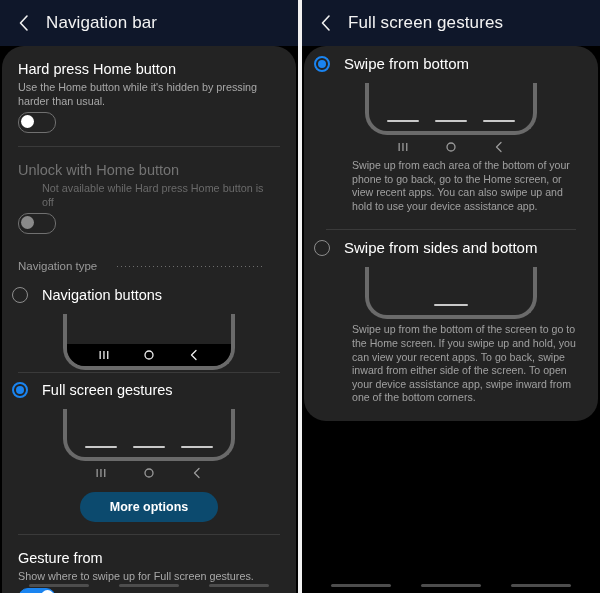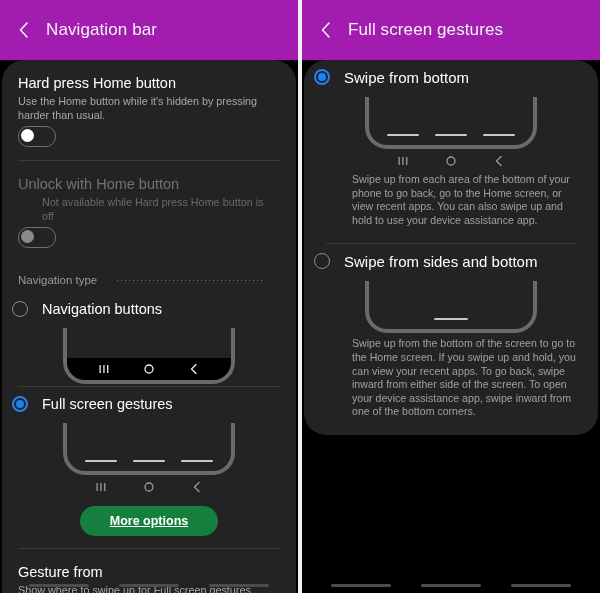--- a/index.html
+++ b/index.html
@@ -27,25 +27,25 @@
   }
   .panel-divider {
     width: 4px;
     height: 593px;
     background: #f2f2f2;
     flex: 0 0 4px;
   }
 
   
   .header {
-    height: 60px;
+    height: 46px;
     display: flex;
     align-items: center;
     padding-left: 14px;
-    background: #a21caf;
+    background: #0f172a;
   }
   .back-chevron {
     width: 20px;
     height: 20px;
     display: flex;
     align-items: center;
     justify-content: center;
     margin-right: 12px;
     flex: 0 0 20px;
   }
@@ -147,21 +147,21 @@
   .section-label .dots {
     flex: 1 1 auto;
     margin-left: 12px;
     height: 1px;
     background-image: repeating-linear-gradient(to right, #6d6d6d 0 1px, transparent 1px 4px);
   }
 
   
   .radio-row {
     display: flex;
-    align-items: flex-start;
+    align-items: flex-end;
     padding: 9px 16px 7px 10px;
   }
   .radio {
     flex: 0 0 auto;
     width: 16px;
     height: 16px;
     border-radius: 50%;
     border: 1.5px solid #8d8d8d;
     margin-right: 14px;
     position: relative;
@@ -260,30 +260,29 @@
     height: 16px;
   }
 
   
   .more-wrap {
     display: flex;
     justify-content: center;
     padding: 9px 0 12px 0;
   }
   .more-btn {
-    background: #15803d;
+    background: #0c4a6e;
     color: #ffffff;
     border: none;
     border-radius: 16px;
     font-size: 12.5px;
     font-family: "Liberation Sans", sans-serif;
     font-weight: bold;
     padding: 8px 30px;
     cursor: pointer;
-    text-decoration: underline;
   }
 
   
   .opt-block { padding-bottom: 6px; }
   .opt-desc {
     color: #a0a0a0;
     font-size: 10.6px;
     line-height: 13.6px;
     padding: 2px 22px 10px 40px;
     margin-left: 8px;

